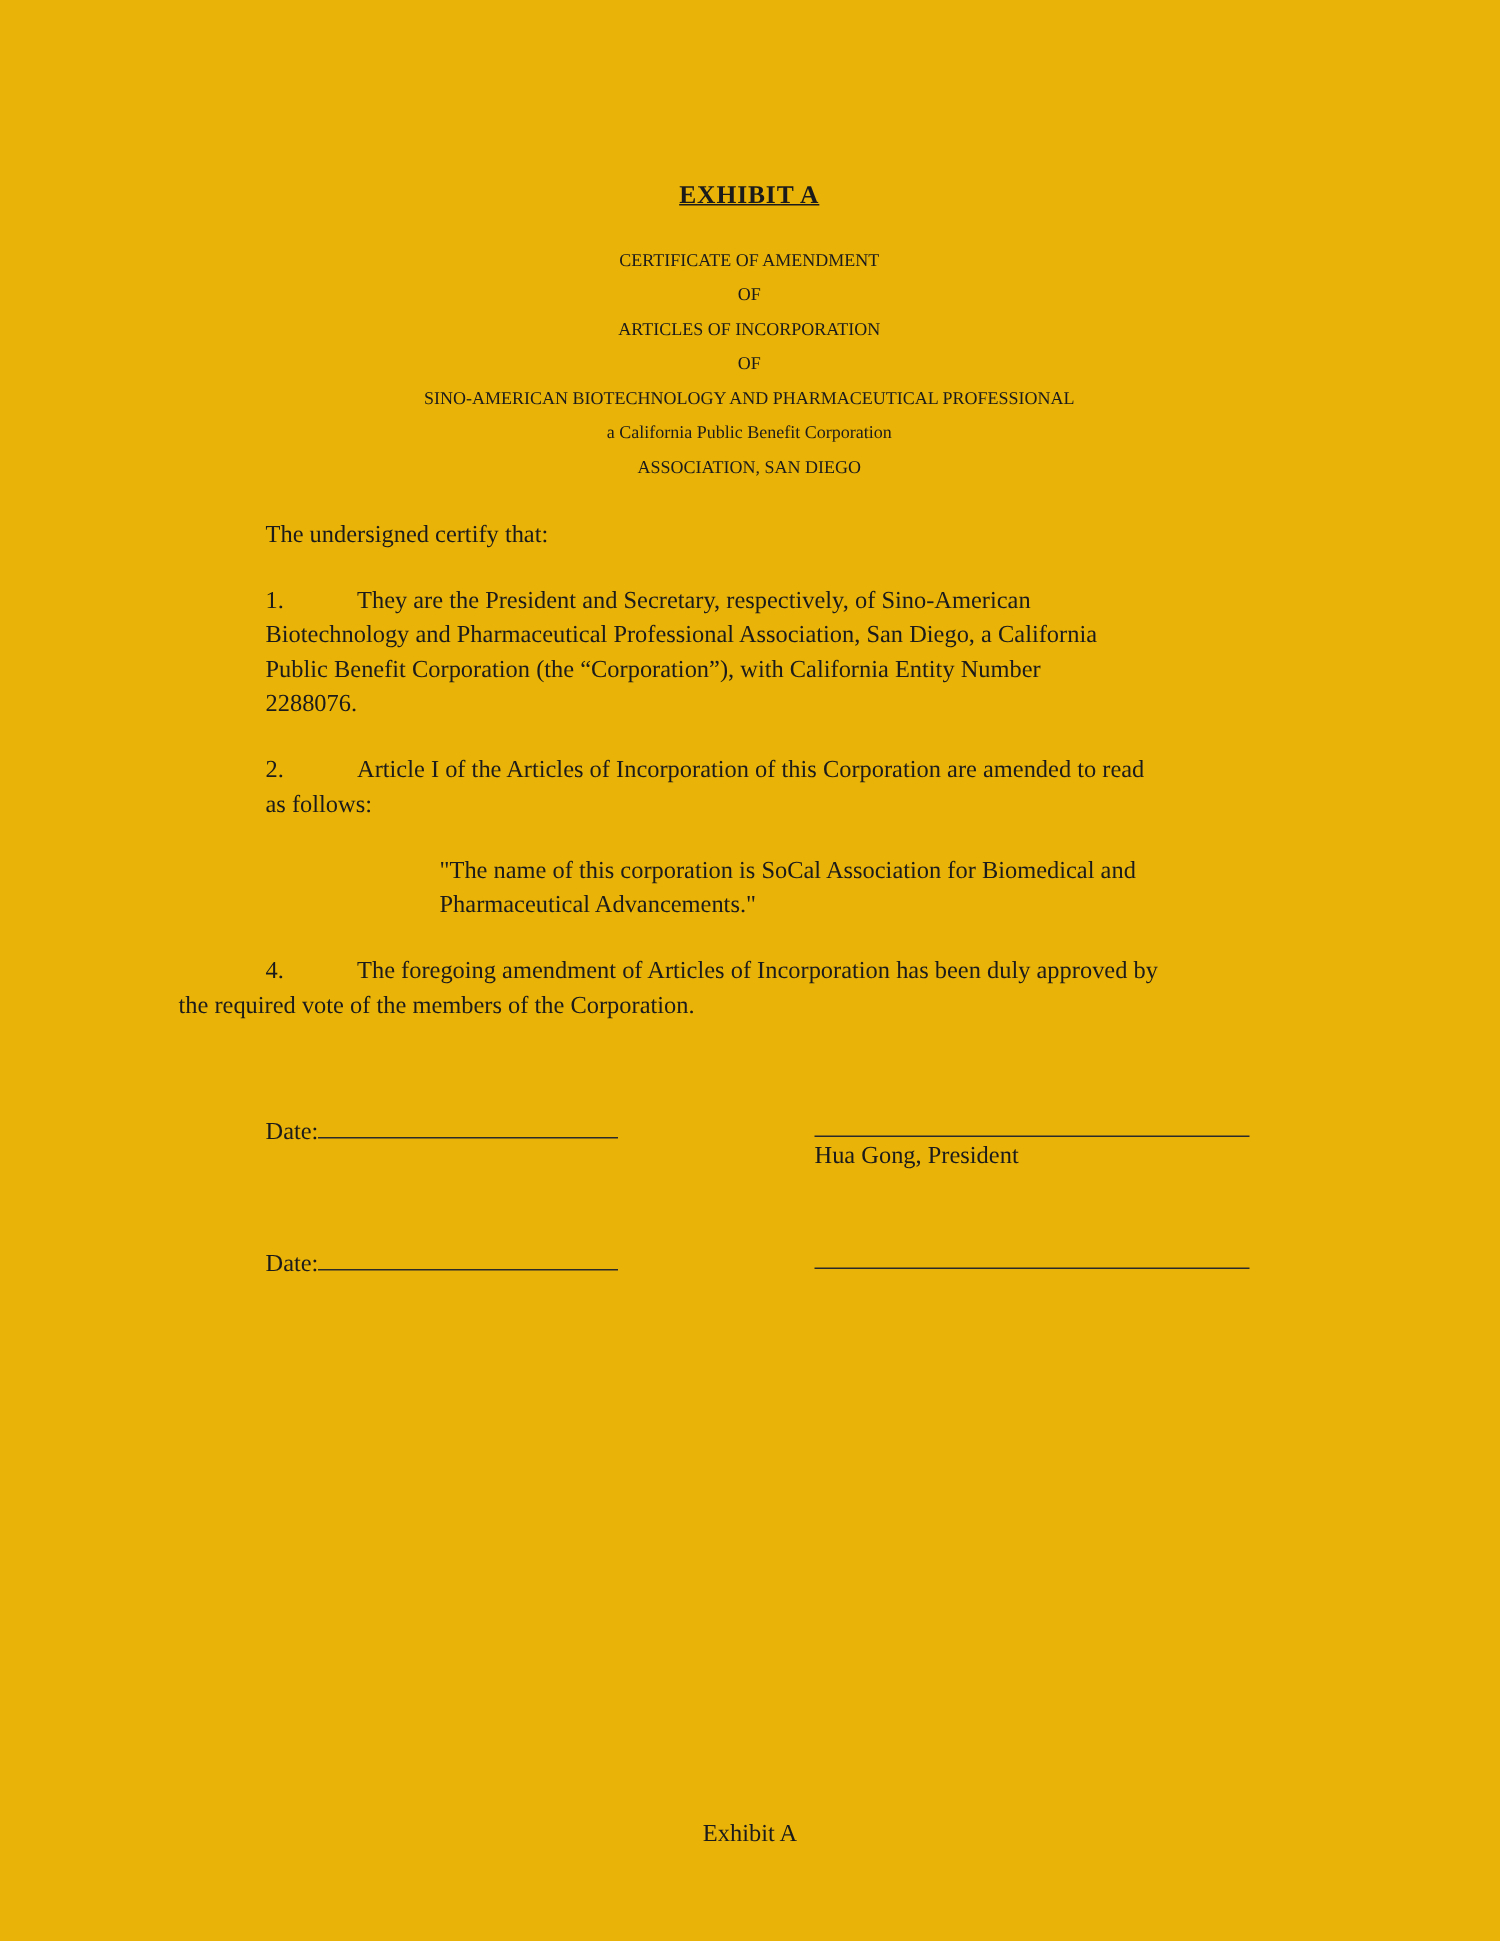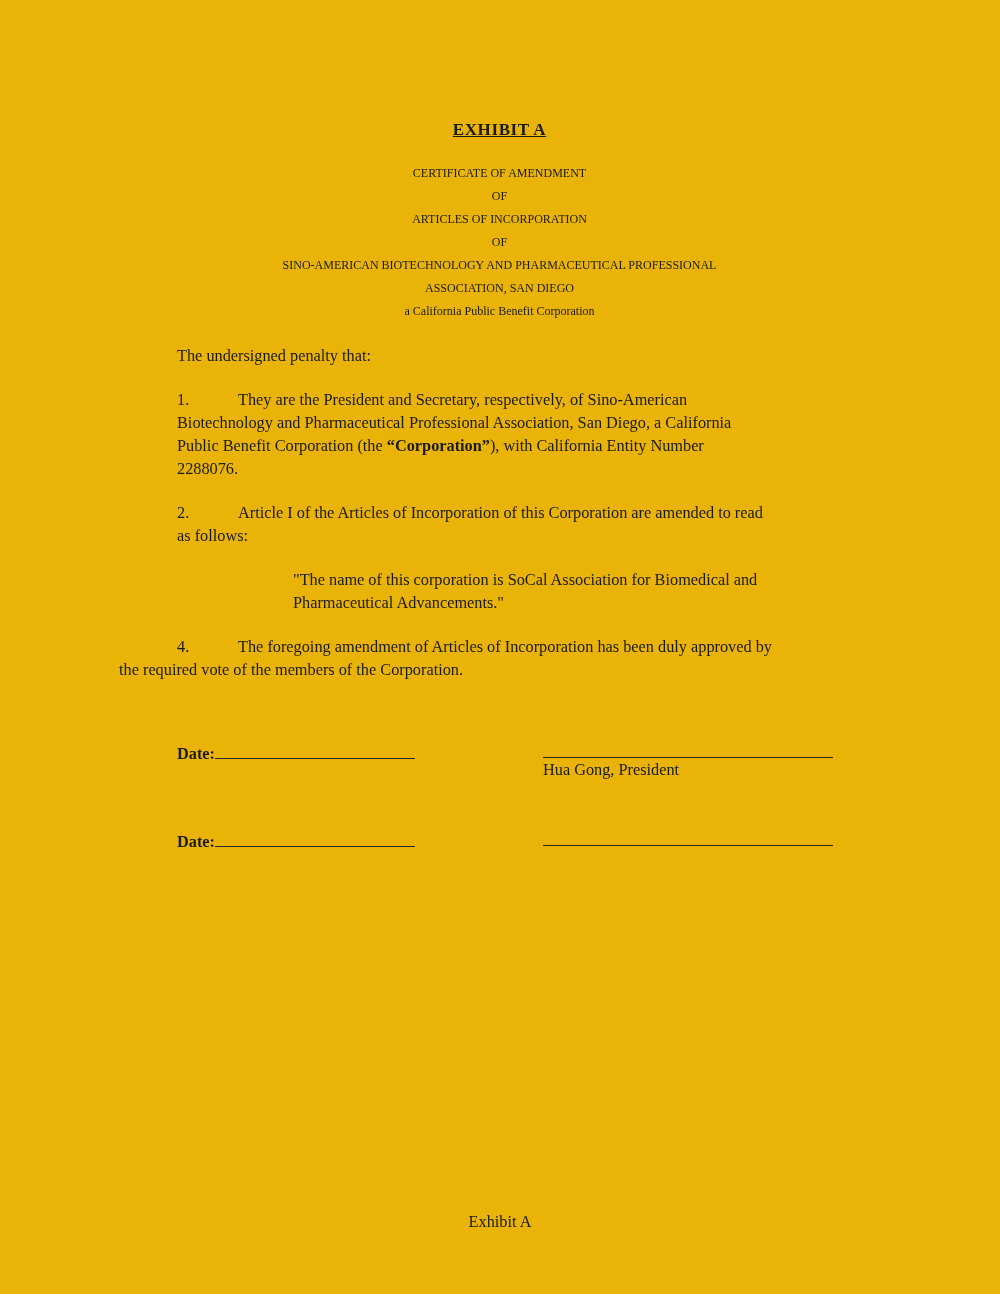--- a/index.html
+++ b/index.html
@@ -26,59 +26,59 @@
   }
   .exhibit-header .u { text-decoration: underline; }
   .title-block { text-align: center; margin-bottom: 21px; font-size: 12px; }
   .block { margin-bottom: 21px; }
   .line { white-space: nowrap; }
   .ind { margin-left: 58px; }          
   .num { display: inline-block; width: 61px; }
   .quote-block { margin-left: 174px; margin-bottom: 21px; }
   .sig-block { margin-top: 61px; }
   .sig-row { position: relative; height: 40px; margin-bottom: 48px; }
-  .date-group { position: absolute; left: 58px; top: 0; white-space: nowrap; font-weight: bold; }
+  .date-group { position: absolute; left: 58px; top: 0; white-space: nowrap; }
   .date-line {
     display: inline-block;
     width: 200px;
     height: 14px;
     border-bottom: 1px solid #2a2a2a;
   }
   .sig-group { position: absolute; left: 424px; top: 0; width: 290px; }
   .sig-line { height: 16px; border-bottom: 1px solid #2a2a2a; }
   .page-footer {
     position: absolute;
     top: 1210px;
     left: 0;
     right: 0;
     text-align: center;
   }
-  b { font-weight: bold; }
+  b { font-weight: normal; }
 </style>
 </head>
 <body>
 
 <div class="page">
 
   <div class="exhibit-header">
     <span class="u">EXHIBIT A</span>
   </div>
 
   <div class="title-block">
     <div class="line">CERTIFICATE OF AMENDMENT</div>
     <div class="line">OF</div>
     <div class="line">ARTICLES OF INCORPORATION</div>
     <div class="line">OF</div>
     <div class="line">SINO-AMERICAN BIOTECHNOLOGY AND PHARMACEUTICAL PROFESSIONAL</div>
+    <div class="line">a California Public Benefit Corporation</div>
     <div class="line">ASSOCIATION, SAN DIEGO</div>
-    <div class="line">a California Public Benefit Corporation</div>
   </div>
 
   <div class="block">
-    <div class="line ind">The undersigned penalty that:</div>
+    <div class="line ind">The undersigned certify that:</div>
   </div>
 
   <div class="block">
     <div class="line ind"><span class="num">1.</span><span>They are the President and Secretary, respectively, of Sino-American</span></div>
     <div class="line ind">Biotechnology and Pharmaceutical Professional Association, San Diego, a California</div>
     <div class="line ind"><span>Public Benefit Corporation (the </span><b>“Corporation”</b><span>), with California Entity Number</span></div>
     <div class="line ind">2288076.</div>
   </div>
 
   <div class="block">

